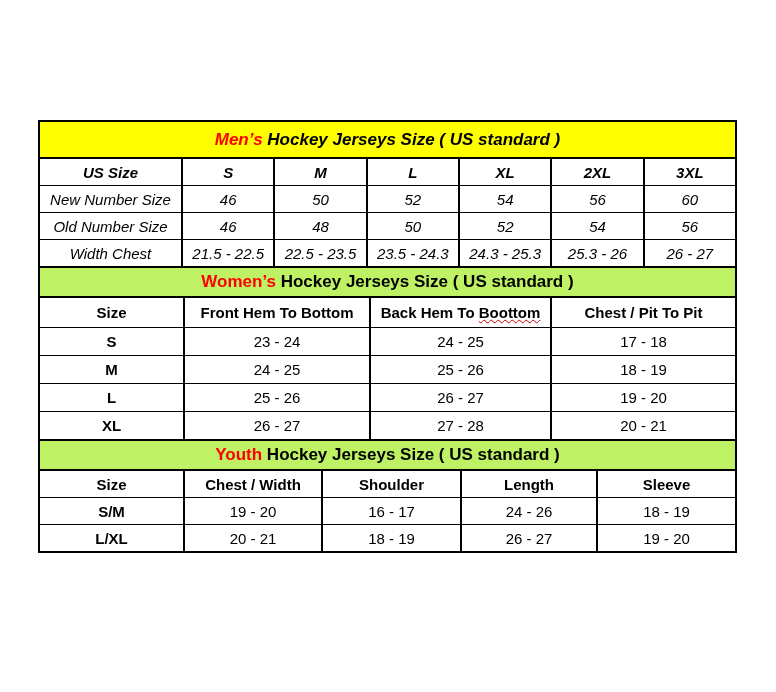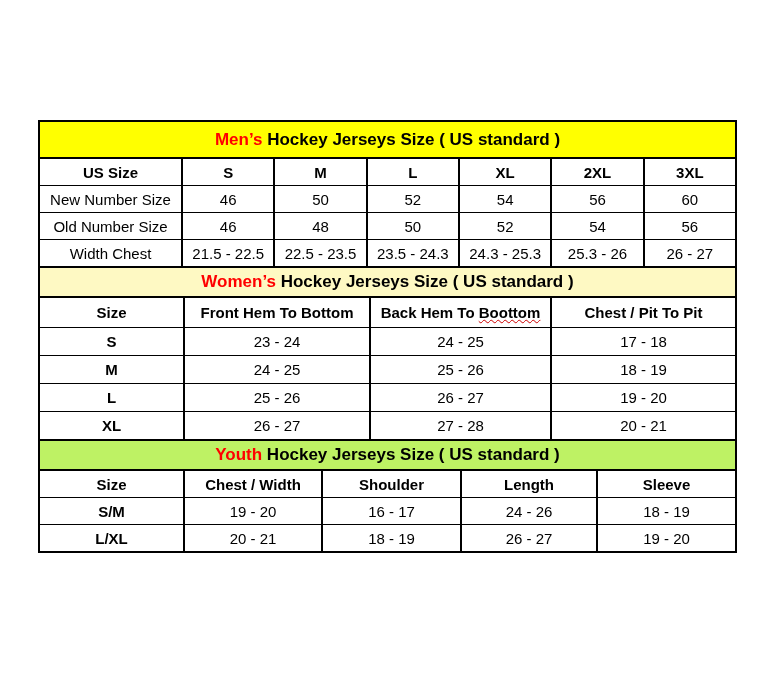--- a/index.html
+++ b/index.html
@@ -31,21 +31,21 @@
   }
   tr.head td { font-weight:bold; }
   td.b { font-weight:bold; }
   .red { }
   .squiggle {
     text-decoration-line: underline;
     text-decoration-style: wavy;
     text-decoration-thickness: 1px;
   }
   
-  .t-men td { height:26px; }
+  .t-men td { height:26px;font-style:italic; }
   .t-men tr.section td { height:35px; }
   .t-men tr.head td { height:26px; }
   .t-women td { height:27px; }
   .t-women tr.section td { height:28px; }
   .t-women tr.head td { height:29px; }
   .t-youth td { height:26px; }
   .t-youth tr.section td { height:28px; }
   .t-youth tr.head td { height:26px; }
 </style>
 </head>
@@ -107,21 +107,21 @@
       </table>
       <table class="t-women">
         <colgroup>
           <col style="width: 145px;">
           <col style="width: 186px;">
           <col style="width: 181px;">
           <col>
         </colgroup>
         <tbody>
           <tr class="section">
-            <td colspan="4" style="background: #fef9c3;"><span class="red" style="color: rgb(255, 0, 0);">Women’s</span><span> Hockey Jerseys Size ( US standard )</span></td>
+            <td colspan="4" style="background: #bef264;"><span class="red" style="color: rgb(255, 0, 0);">Women’s</span><span> Hockey Jerseys Size ( US standard )</span></td>
           </tr>
           <tr class="head">
             <td>Size</td>
             <td>Front Hem To Bottom</td>
             <td>Back Hem To <span class="squiggle" style="text-decoration-color: rgb(204, 0, 0);">Boottom</span></td>
             <td>Chest / Pit To Pit</td>
           </tr>
           <tr>
             <td class="b">S</td>
             <td>23 - 24</td>

